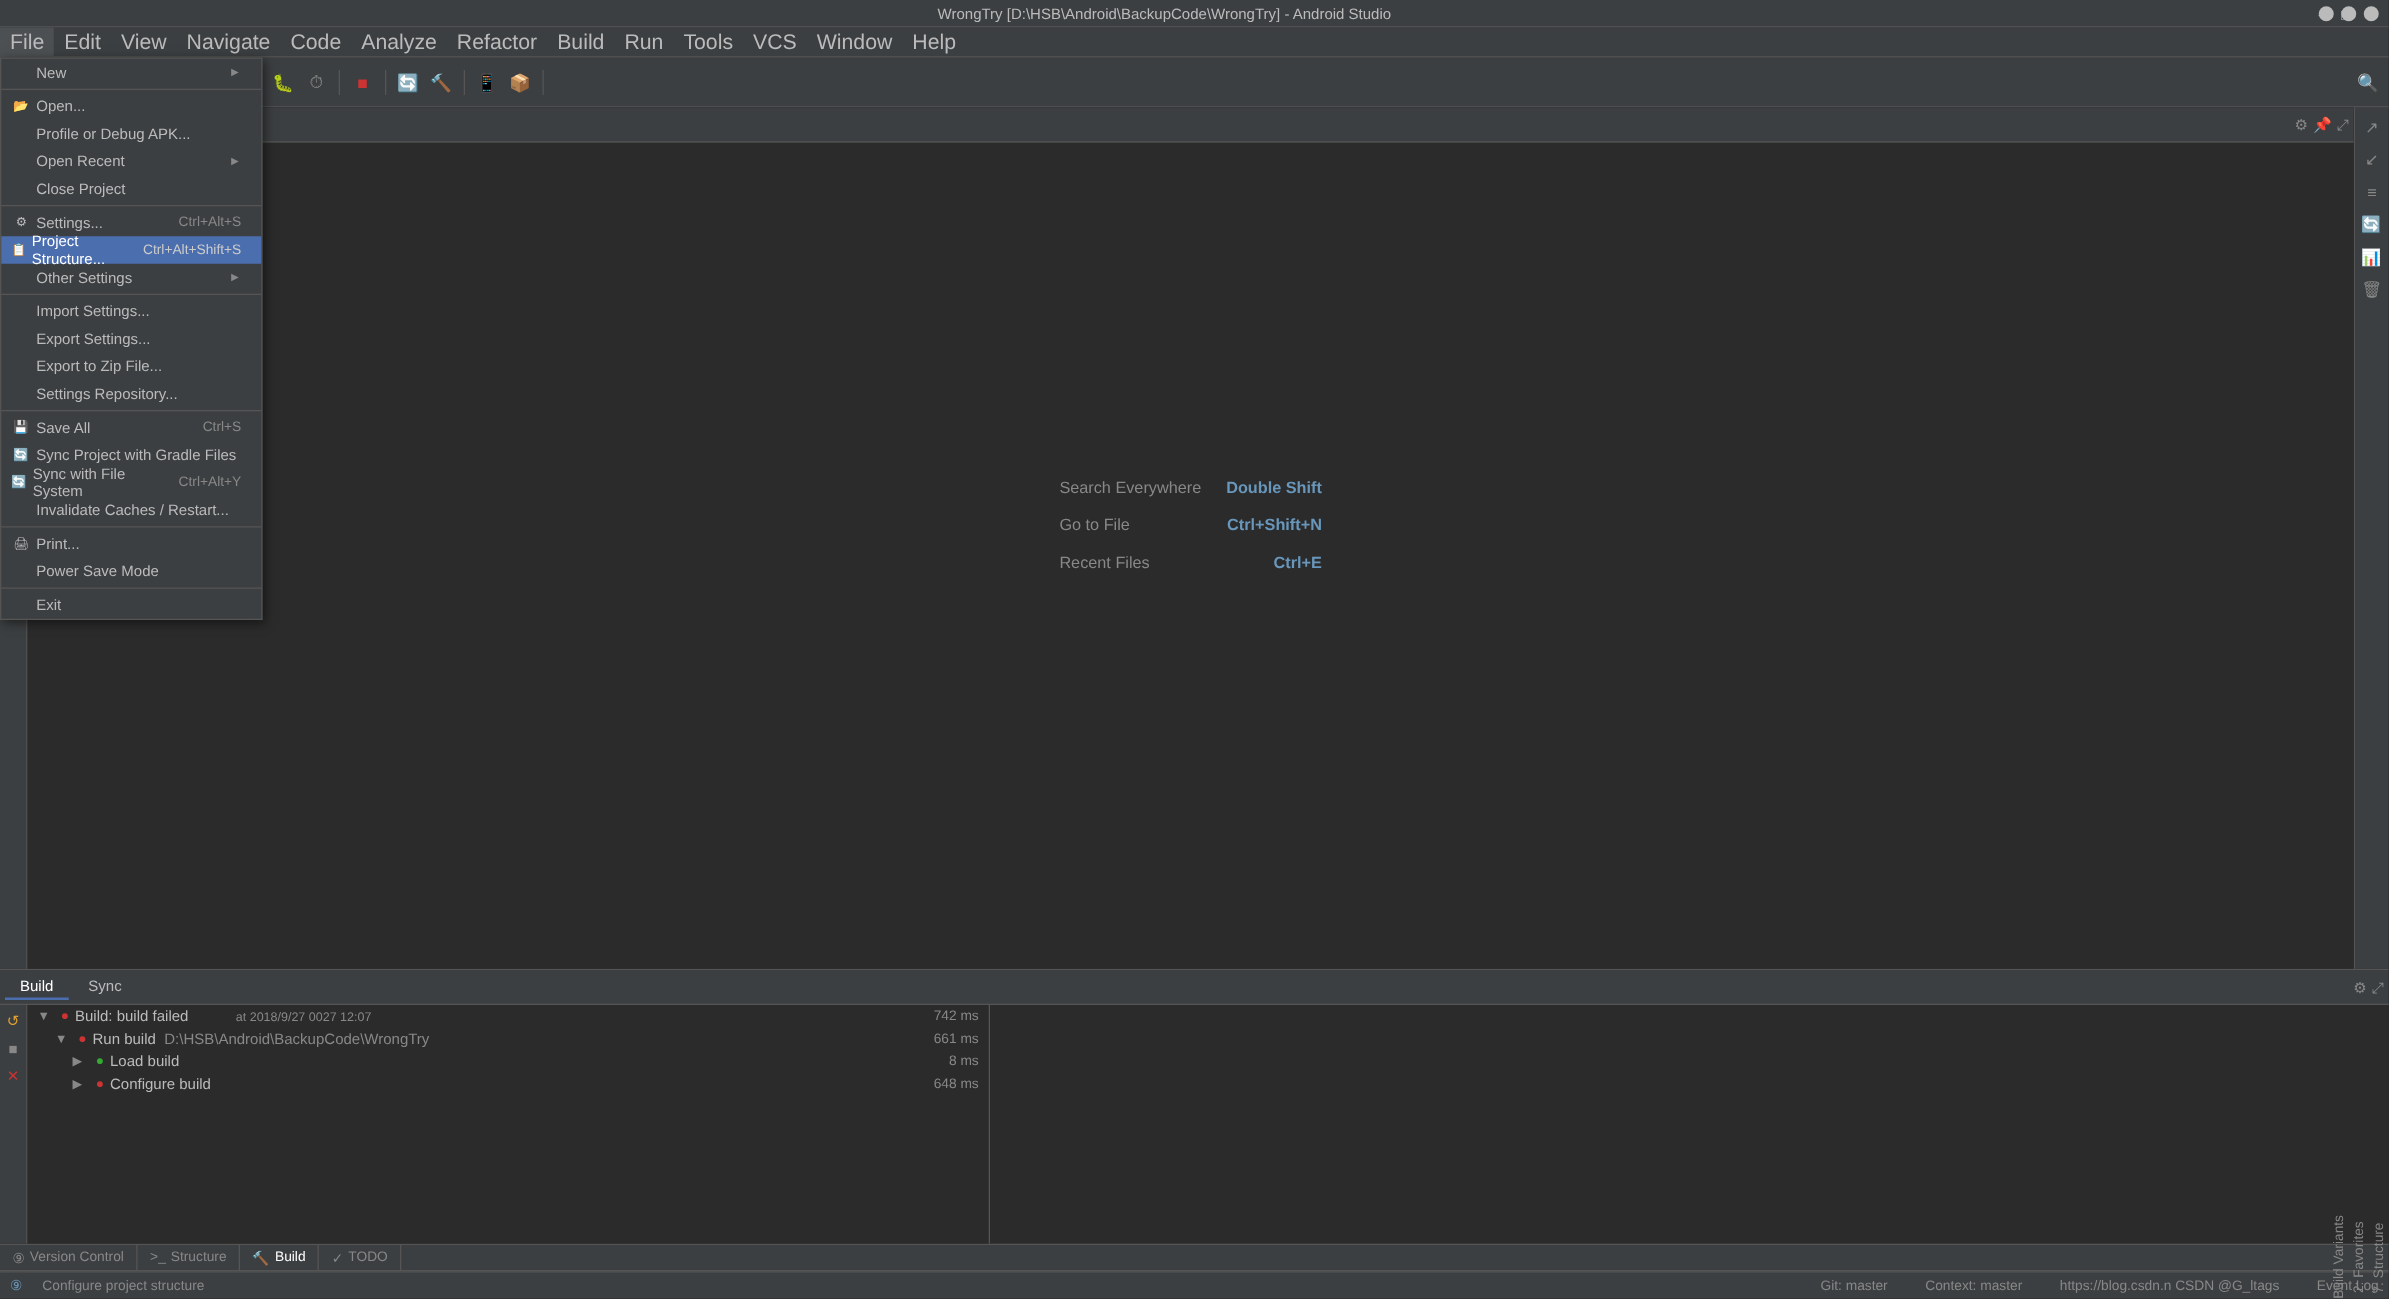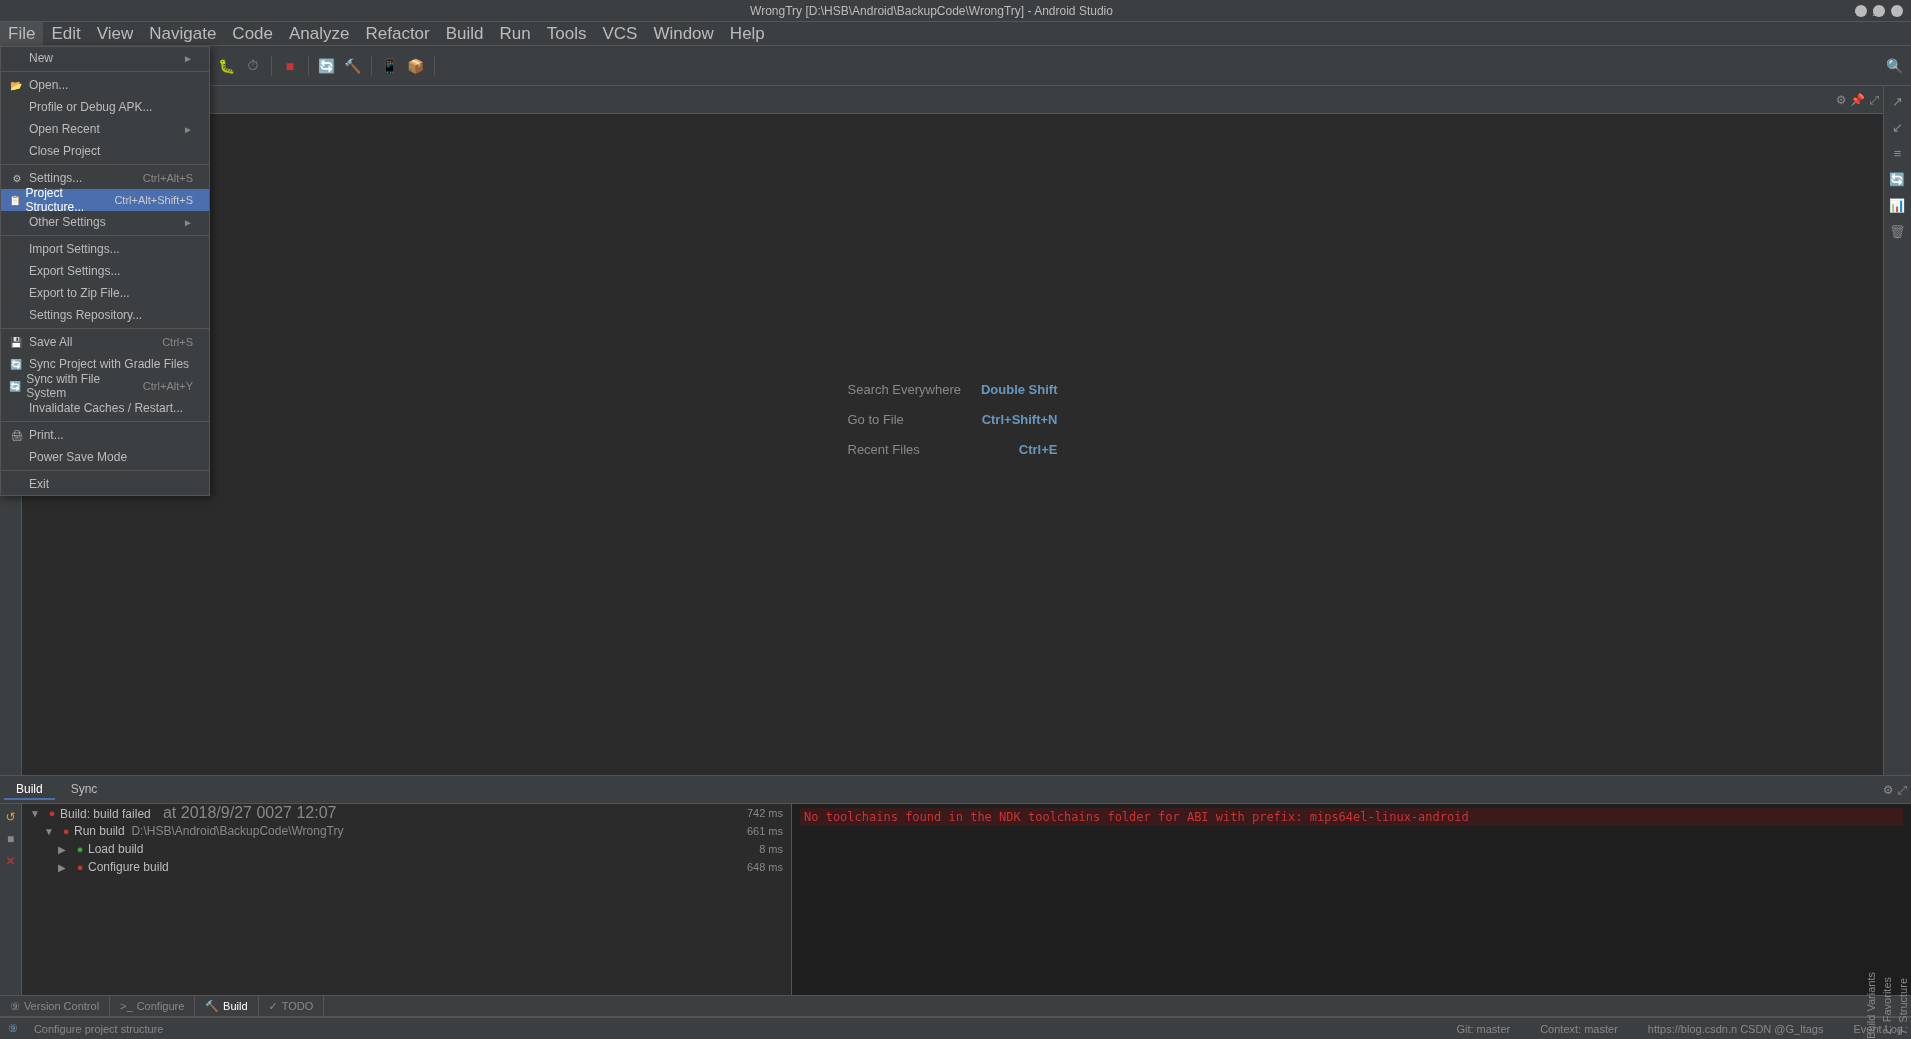--- a/index.html
+++ b/index.html
@@ -559,21 +559,21 @@
     </div>
 
     <div id="build-tree">
 
       <div class="build-row">
         <span class="indent" style="width:4px;"></span>
         <span class="toggle">▼</span>
         <span class="icon icon-red">●</span>
         <span class="label">
           <span>Build: build failed</span>
-          <span style="color:#888;font-size:16px;"> &nbsp;&nbsp;at 2018/9/27 0027 12:07</span>
+          <span style="color:#888;font-size:10px;margin-left:29px;"> &nbsp;&nbsp;at 2018/9/27 0027 12:07</span>
         </span>
         <span class="timing">742 ms</span>
       </div>
 
       <div class="build-row">
         <span class="indent" style="width:18px;"></span>
         <span class="toggle">▼</span>
         <span class="icon icon-red">●</span>
         <span class="label">
           Run build &nbsp;<span style="color:#888;">D:\HSB\Android\BackupCode\WrongTry</span>
@@ -591,34 +591,31 @@
 
       <div class="build-row">
         <span class="indent" style="width:32px;"></span>
         <span class="toggle">▶</span>
         <span class="icon icon-red">●</span>
         <span class="label">Configure build</span>
         <span class="timing">648 ms</span>
       </div>
     </div>
 
-    <div id="build-output">
-      <div class="error-text">No toolchains found in the NDK toolchains folder for ABI with prefix: mips64el-linux-android</div>
-    </div>
   </div>
 </div>
 
 <div id="bottom-tabs">
   <div class="bottom-tab">
     <span>⑨</span>
     <span>Version Control</span>
   </div>
   <div class="bottom-tab">
     <span>&gt;_</span>
-    <span>Configure</span>
+    <span>Structure</span>
   </div>
   <div class="bottom-tab active">
     <span>🔨</span>
     <span>Build</span>
   </div>
   <div class="bottom-tab">
     <span>✓</span>
     <span>TODO</span>
   </div>
 

